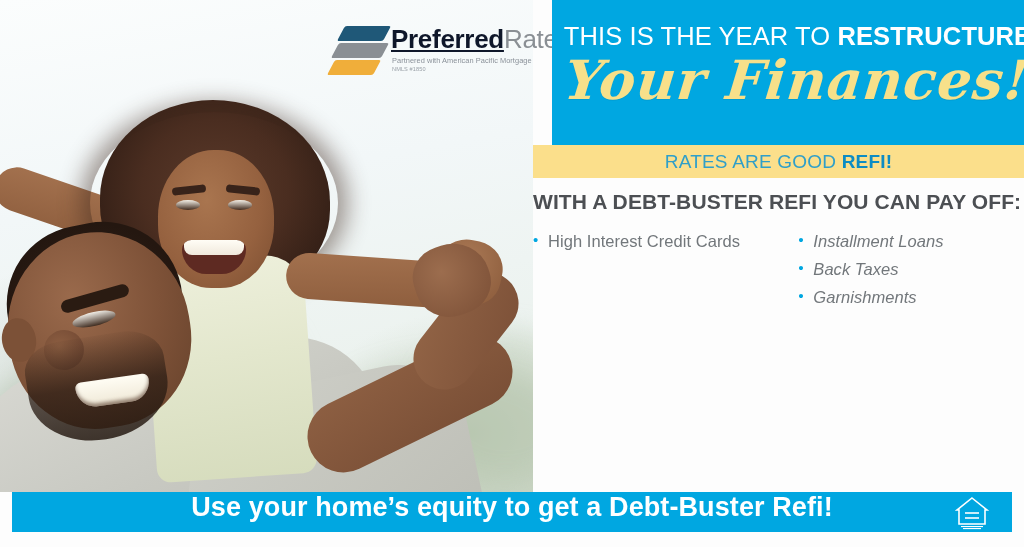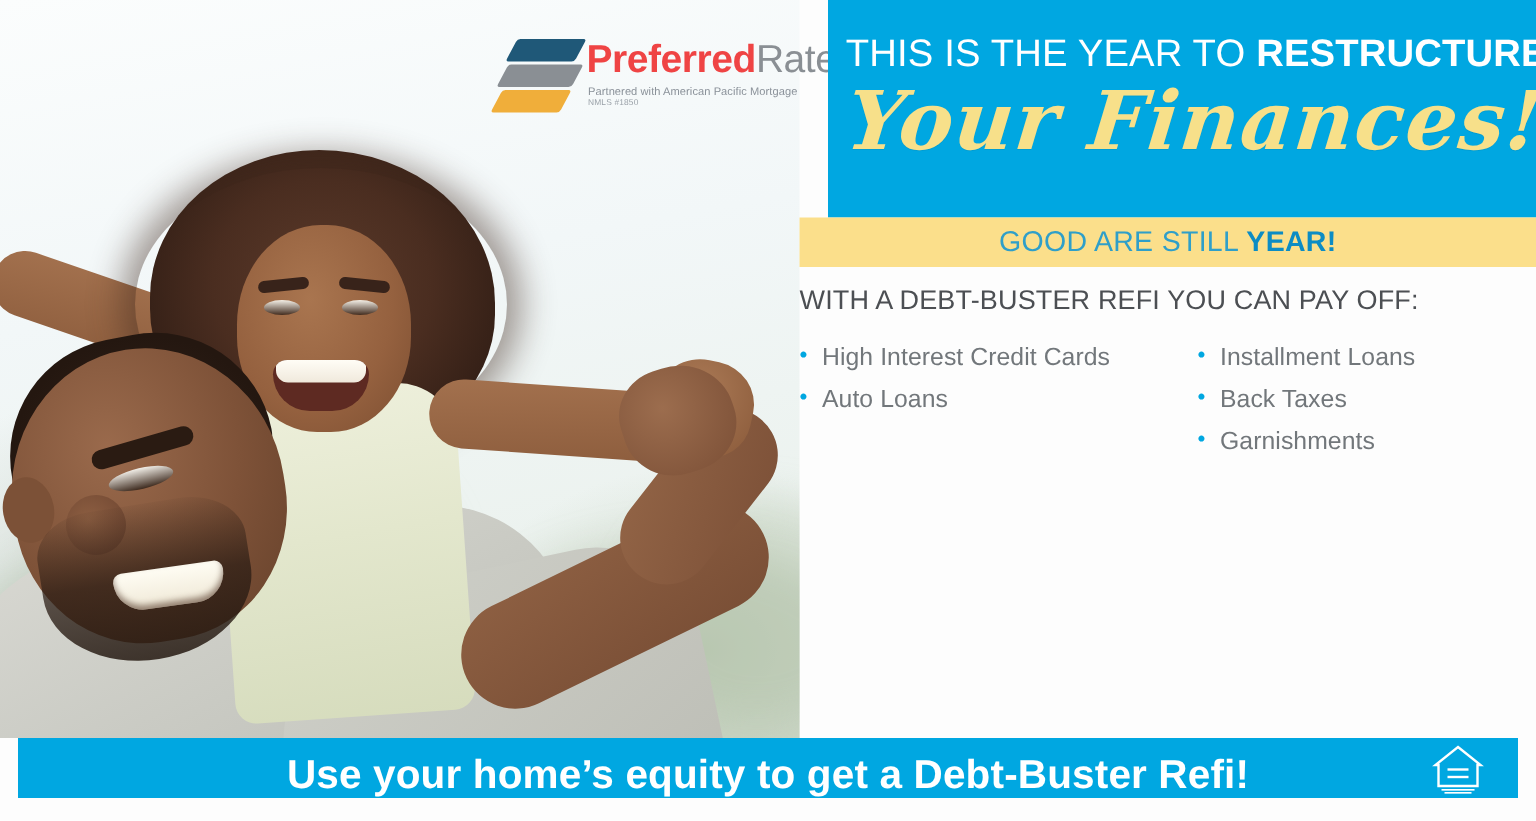--- a/index.html
+++ b/index.html
@@ -168,21 +168,21 @@
   .logo-mark { position:absolute; left:0; top:2px; width:56px; height:54px; }
   .bar { position:absolute; height:15px; border-radius:2px; }
   .bar.navy { left:8px;  top:2px;  width:46px; background:#1f5878;
               transform:skewX(-28deg); }
   .bar.gray { left:2px;  top:19px; width:50px; background:#8a8f94;
               transform:skewX(-28deg); }
   .bar.gold { left:-2px; top:36px; width:46px; background:#f0ae3a;
               transform:skewX(-28deg); }
   .logo-word { position:absolute; left:58px; top:4px;
     font-size:26px; letter-spacing:-.3px; line-height:1; color:#8a8f94; }
-  .logo-word b { color:#ef4444; font-weight:700; }
+  .logo-word b { color:#0f172a; font-weight:700;text-decoration:underline; }
   .logo-tag { position:absolute; left:59px; top:34px;
     font-size:7.4px; color:#8a9199; letter-spacing:.05px; white-space:nowrap; }
   .logo-nmls { position:absolute; left:59px; top:44px;
     font-size:5.6px; color:#9aa1a8; letter-spacing:.1px; }
 
   
   .blue-panel {
     position:absolute; left:552px; top:0; width:491px; height:145px;
     background:#00a7e1;
     display:flex; flex-direction:column; align-items:center;text-align:right;
@@ -209,44 +209,44 @@
     display:flex; align-items:center; justify-content:center;
   }
   .yellow-band .txt {
     color:#2f9fc9; font-size:19px; letter-spacing:.2px;
   }
   .yellow-band .txt b { color:#0c8cc4; font-weight:700; }
 
   
   .copy { position:absolute; left:533px; top:190px; width:491px; }
   .headline {
-    color:#4c4f53; font-size:18px; font-weight:400;
+    color:#4c4f53; font-size:21px; font-weight:700;
     letter-spacing:.1px; white-space:nowrap;
   }
   .cols { display:flex; margin-top:13px;gap:32px; }
   .col { }
   .col.left  { width:244px; }
-  .col.right { width:236px; }
+  .col.right { width:236px;font-style:italic; }
   ul.blist { list-style:none; }
   ul.blist li {
     position:relative; padding-left:15px;
     color:#72777b; font-size:16.5px; line-height:28px;
     letter-spacing:.05px;
   }
   ul.blist li:before {
     content:"•"; position:absolute; left:0; top:-1px;
     color:#00a7e1; font-size:15px;
   }
   ul.blist li .cont { display:block; padding-left:0; }
 
   
   .bottom-bar {
     position:absolute; left:12px; top:492px; width:1000px; height:40px;
     background:#00a7e1;
-    display:flex; align-items:flex-end; justify-content:center;
+    display:flex; align-items:flex-start; justify-content:center;
   }
   .bottom-bar .cta {
     color:#ffffff; font-size:27px; font-weight:700; letter-spacing:.1px;
     white-space:nowrap;
   }
   .eho {
     position:absolute; right:20px; top:50%; transform:translateY(-50%);
     width:40px; height:36px;
   }
 </style>
@@ -298,30 +298,29 @@
     <div class="logo-tag">Partnered with American Pacific Mortgage</div>
     <div class="logo-nmls">NMLS #1850</div>
   </div>
 
   <div class="blue-panel">
     <div class="kicker"><span>THIS IS THE YEAR TO </span><b>RESTRUCTURE</b></div>
     <div class="script">Your Finances!</div>
   </div>
 
   <div class="yellow-band">
-    <div class="txt"><span>GOOD ARE STILL </span><b>YEAR!</b></div>
+    <div class="txt"><span>RATES ARE GOOD </span><b>REFI!</b></div>
   </div>
 
   <div class="copy">
     <div class="headline">WITH A DEBT-BUSTER REFI YOU CAN PAY OFF:</div>
     <div class="cols">
       <div class="col left">
         <ul class="blist">
           <li>High Interest Credit Cards</li>
-          <li>Auto Loans</li>
         </ul>
       </div>
       <div class="col right">
         <ul class="blist">
           <li>Installment Loans</li>
           <li>Back Taxes</li>
           <li style="padding-left:15px;list-style:none;">
             <span class="cont">Garnishments</span>
           </li>
         </ul>

